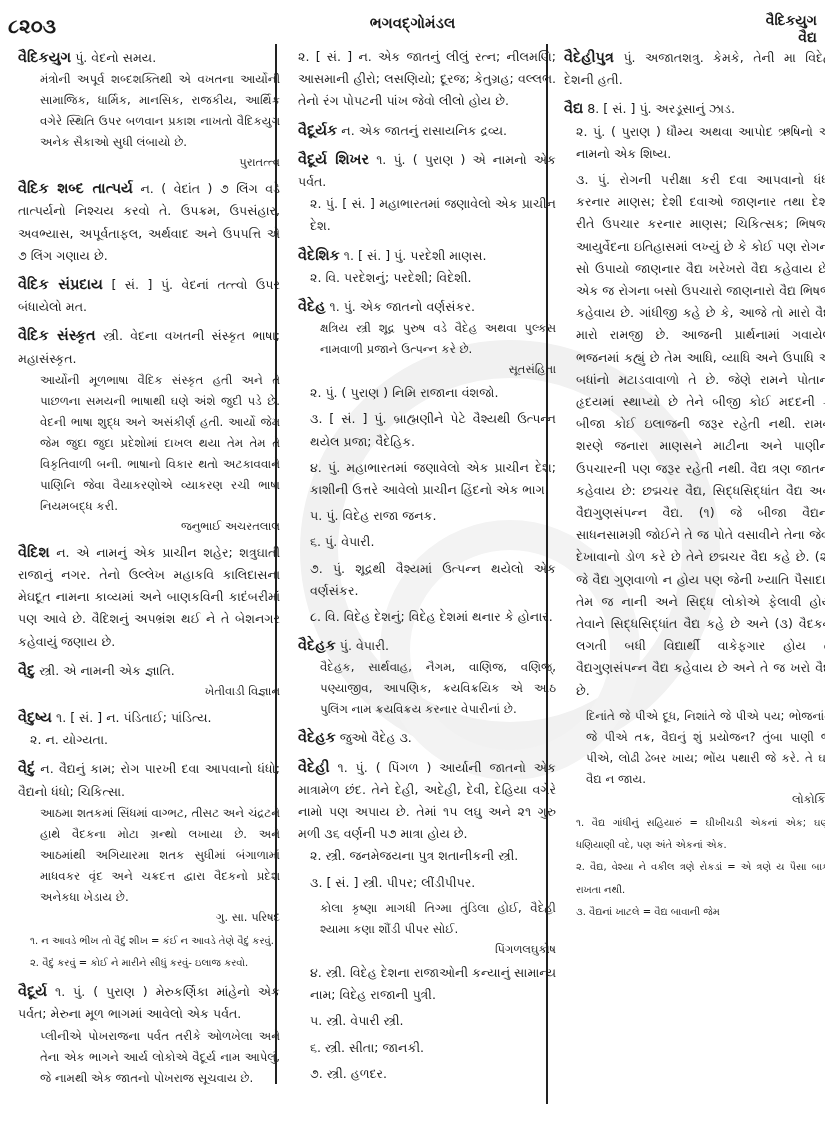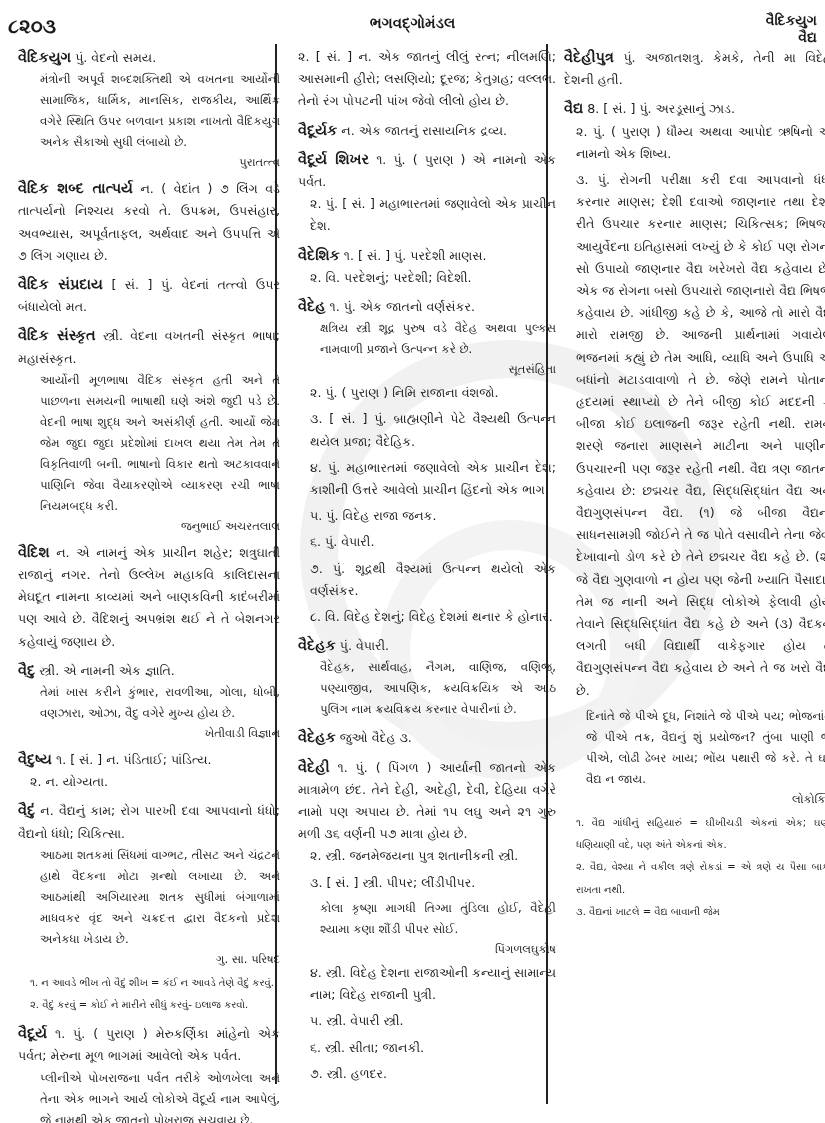--- a/index.html
+++ b/index.html
@@ -68,21 +68,20 @@
     <div class="quote">આર્યોની મૂળભાષા વૈદિક સંસ્કૃત હતી અને તે પાછળના સમયની ભાષાથી ઘણે અંશે જુદી પડે છે. વેદની ભાષા શુદ્ધ અને અસંકીર્ણ હતી. આર્યો જેમ જેમ જુદા જુદા પ્રદેશોમાં દાખલ થયા તેમ તેમ તે વિકૃતિવાળી બની. ભાષાનો વિકાર થતો અટકાવવાને પાણિનિ જેવા વૈયાકરણોએ વ્યાકરણ રચી ભાષા નિયમબદ્ધ કરી.</div>
     <div class="src">જનુભાઈ અચરતલાલ</div>
   </div>
   <div class="entry">
     <span class="hw">વૈદિશ</span>
     <span class="def">ન. એ નામનું એક પ્રાચીન શહેર; શત્રુઘાતી રાજાનું નગર. તેનો ઉલ્લેખ મહાકવિ કાલિદાસના મેઘદૂત નામના કાવ્યમાં અને બાણકવિની કાદંબરીમાં પણ આવે છે. વૈદિશનું અપભ્રંશ થઈ ને તે બેશનગર કહેવાયું જણાય છે.</span>
   </div>
   <div class="entry">
     <span class="hw">વૈદુ</span>
     <span class="def">સ્ત્રી. એ નામની એક જ્ઞાતિ.</span>
-    <div class="quote">તેમાં ખાસ કરીને કુંભાર, રાવળીઆ, ગોલા, ધોબી, વણઝારા, ઓઝા, વૈદુ વગેરે મુખ્ય હોય છે.</div>
     <div class="src">ખેતીવાડી વિજ્ઞાન</div>
   </div>
   <div class="entry">
     <span class="hw">વૈદુષ્ય</span>
     <span class="def">૧. [ સં. ] ન. પંડિતાઈ; પાંડિત્ય.</span>
     <div class="sense">૨. ન. યોગ્યતા.</div>
   </div>
   <div class="entry">
     <span class="hw">વૈદું</span>
     <span class="def">ન. વૈદ્યનું કામ; રોગ પારખી દવા આપવાનો ધંધો; વૈદ્યનો ધંધો; ચિકિત્સા.</span>

